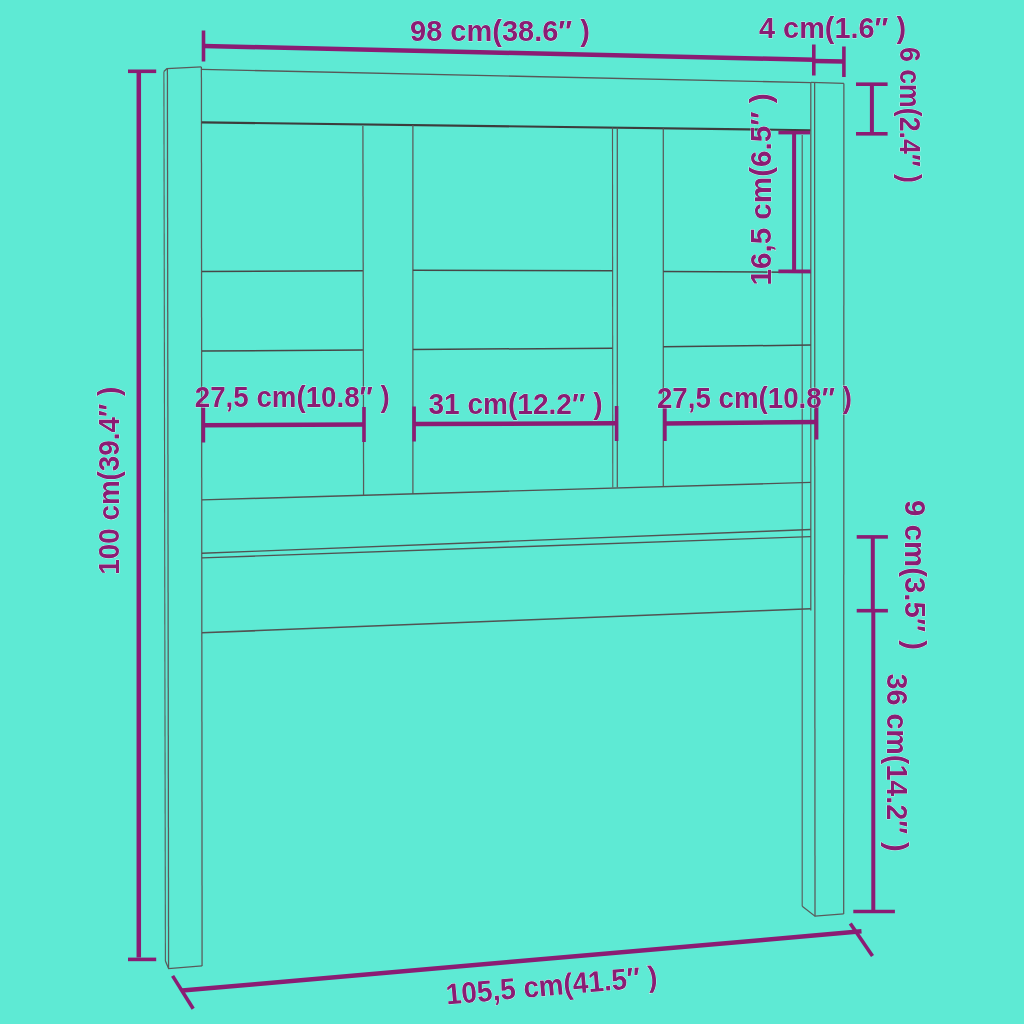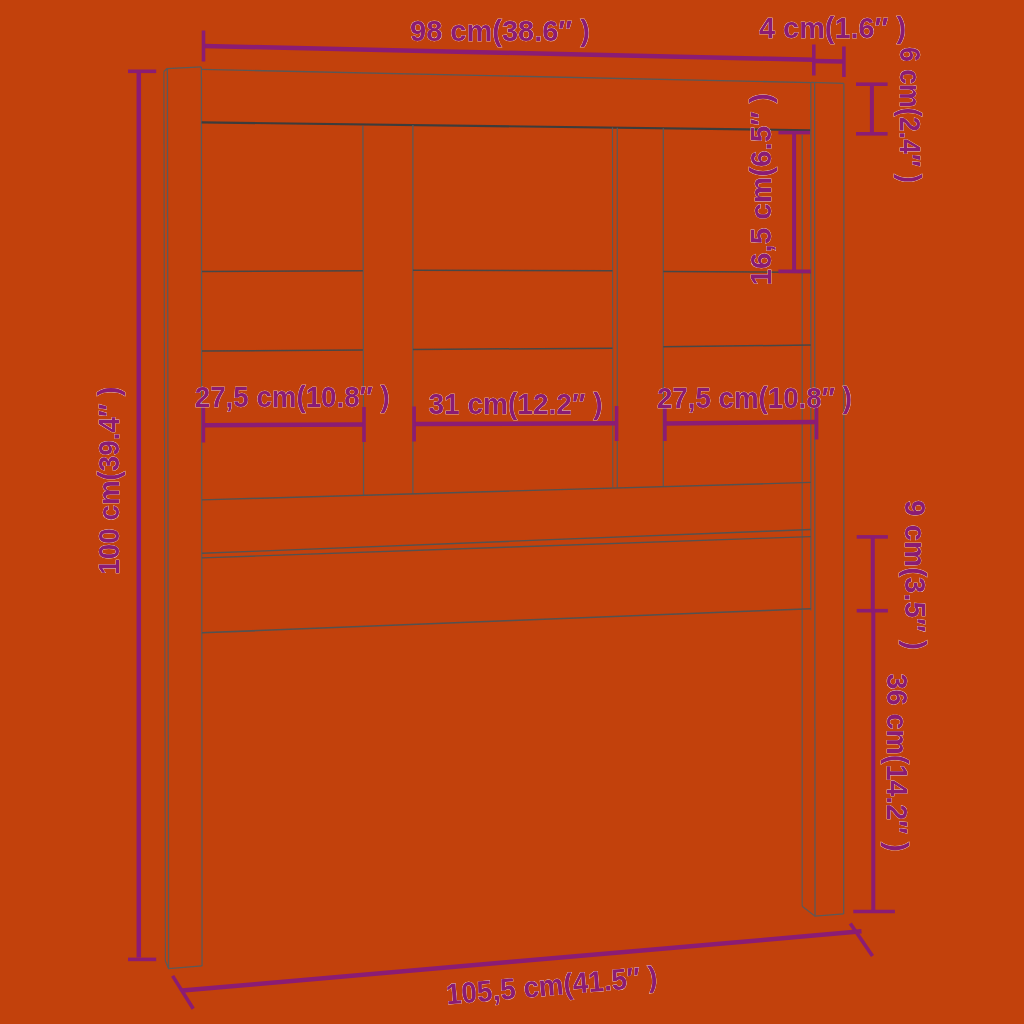--- a/index.html
+++ b/index.html
@@ -1,16 +1,16 @@
 <!DOCTYPE html>
 <html><head>
 <meta charset="utf-8">
 <style>
   html,body{margin:0;padding:0;background:#ffffff;}
-  .wrap{width:1024px;height:1024px;position:relative;overflow:hidden;background:#c2410c;}
+  .wrap{width:1024px;height:1024px;position:relative;overflow:hidden;background:#5eead4;}
   svg{display:block;filter:blur(0.4px);}
   text{font-family:"Liberation Sans", sans-serif;font-weight:bold;fill:#8B1C74;paint-order:stroke;stroke:#ffffff;stroke-width:0.5px;}
 </style>
 </head>
 <body>
 
 <div class="wrap">
 <svg width="1024" height="1024" viewBox="0 0 1024 1024">
   <g fill="none" stroke-linecap="butt">
 

